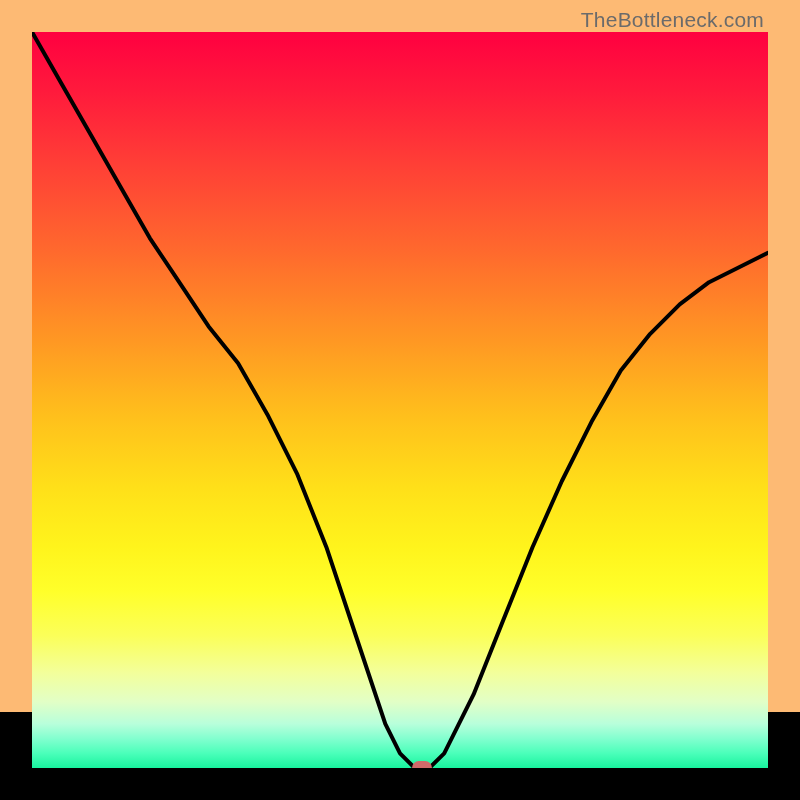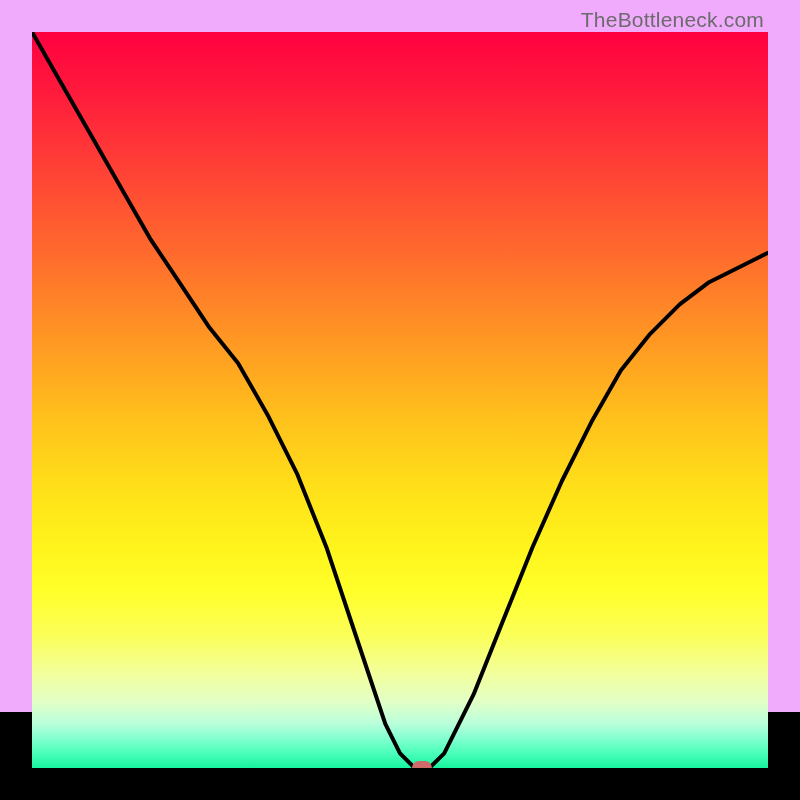--- a/index.html
+++ b/index.html
@@ -8,21 +8,21 @@
     width: 800px;
     height: 800px;
     overflow: hidden;
     background: #000;
     font-family: Arial, Helvetica, sans-serif;
   }
   .frame {
     position: relative;
     width: 800px;
     height: 712px;
-    background: #f0abfc;
+    background: #fdba74;
   }
   .plot-area {
     position: absolute;
     left: 32px;
     top: 32px;
     width: 736px;
     height: 736px;
     overflow: hidden;
   }
   .gradient-bg {

